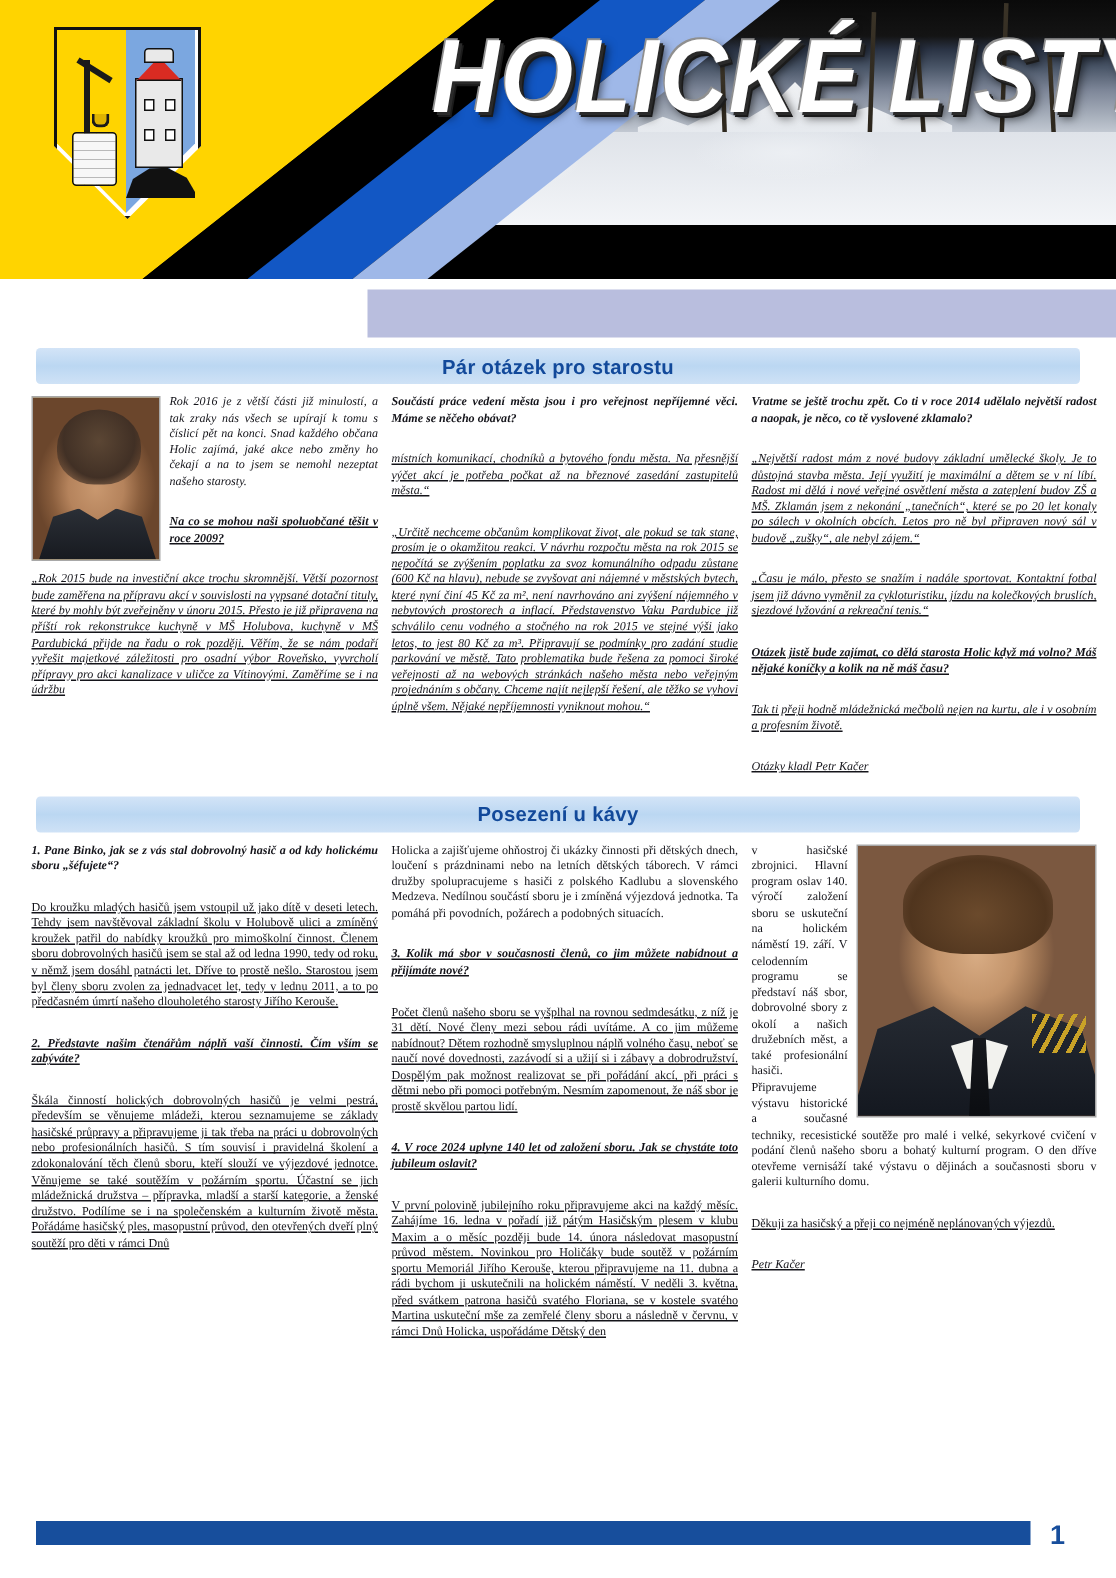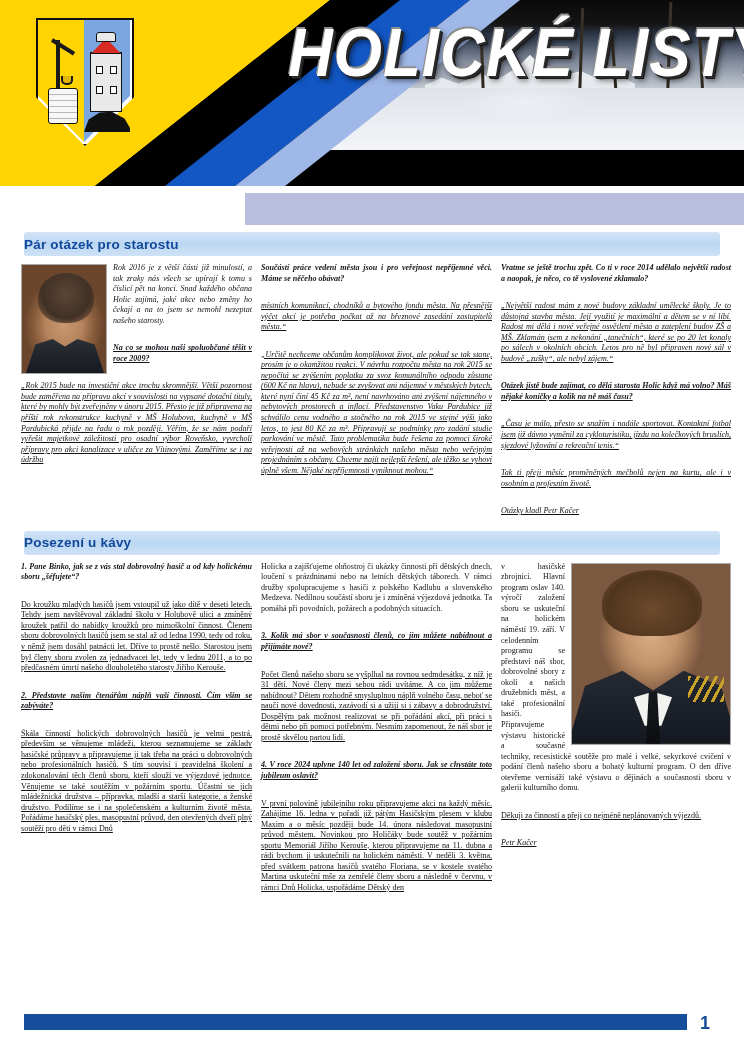--- a/index.html
+++ b/index.html
@@ -154,21 +154,21 @@
 
   
   .content { position:absolute; top:232px; left:0; width:744px; }
 
   .section-bar {
     position:relative;
     margin: 0 24px;
     height: 24px;
     background: linear-gradient(180deg,#D3E4F7 0%,#BBD7F2 50%,#CFE2F6 100%);
     border-radius: 3px;
-    display:flex; align-items:center; justify-content:flex-start;
+    display:flex; align-items:center; justify-content:center;
   }
   .section-bar h2 {
     font-family:"Liberation Sans", sans-serif;
     font-size: 13.5px; font-weight:bold;
     color:#12499A; letter-spacing:.2px;
   }
 
   .cols {
     display:grid; grid-template-columns: 231px 231px 230px;
     column-gap: 9px;
@@ -326,23 +326,23 @@
 
       <div class="col">
         <p class="txt q">Součástí práce vedení města jsou i pro veřejnost nepříjemné věci. Máme se něčeho obávat?</p>
         <p class="txt it">místních komunikací, chodníků a bytového fondu města. Na přesnější výčet akcí je potřeba počkat až na březnové zasedání zastupitelů města.“</p>
         <p class="txt it">„Určitě nechceme občanům komplikovat život, ale pokud se tak stane, prosím je o okamžitou reakci. V návrhu rozpočtu města na rok 2015 se nepočítá se zvýšením poplatku za svoz komunálního odpadu zůstane (600 Kč na hlavu), nebude se zvyšovat ani nájemné v městských bytech, které nyní činí 45 Kč za m², není navrhováno ani zvýšení nájemného v nebytových prostorech a inflací. Představenstvo Vaku Pardubice již schválilo cenu vodného a stočného na rok 2015 ve stejné výši jako letos, to jest 80 Kč za m³. Připravují se podmínky pro zadání studie parkování ve městě. Tato problematika bude řešena za pomoci široké veřejnosti až na webových stránkách našeho města nebo veřejným projednáním s občany. Chceme najít nejlepší řešení, ale těžko se vyhovi úplně všem. Nějaké nepříjemnosti vyniknout mohou.“</p>
       </div>
 
       <div class="col">
         <p class="txt q">Vratme se ještě trochu zpět. Co ti v roce 2014 udělalo největší radost a naopak, je něco, co tě vyslovené zklamalo?</p>
         <p class="txt it">„Největší radost mám z nové budovy základní umělecké školy. Je to důstojná stavba města. Její využití je maximální a dětem se v ní líbí. Radost mi dělá i nové veřejné osvětlení města a zateplení budov ZŠ a MŠ. Zklamán jsem z nekonání „tanečních“, které se po 20 let konaly po sálech v okolních obcích. Letos pro ně byl připraven nový sál v budově „zušky“, ale nebyl zájem.“</p>
+        <p class="txt it">„Času je málo, přesto se snažím i nadále sportovat. Kontaktní fotbal jsem již dávno vyměnil za cykloturistiku, jízdu na kolečkových bruslích, sjezdové lyžování a rekreační tenis.“</p>
         <p class="txt q">Otázek jistě bude zajímat, co dělá starosta Holic když má volno? Máš nějaké koníčky a kolik na ně máš času?</p>
-        <p class="txt it">„Času je málo, přesto se snažím i nadále sportovat. Kontaktní fotbal jsem již dávno vyměnil za cykloturistiku, jízdu na kolečkových bruslích, sjezdové lyžování a rekreační tenis.“</p>
-        <p class="txt it">Tak ti přeji měsíc proměněných mečbolů nejen na kurtu, ale i v osobním a profesním životě.</p>
+        <p class="txt it">Tak ti přeji hodně mládežnická mečbolů nejen na kurtu, ale i v osobním a profesním životě.</p>
         <p class="txt it sig">Otázky kladl Petr Kačer</p>
       </div>
     </div>
 
     <div class="spacer-h"></div>
 
     <div class="section-bar">
       <h2>Posezení u kávy</h2>
     </div>
 
@@ -364,21 +364,21 @@
 
       <div class="col">
         <div class="photo-chief">
           <div class="hair"></div>
           <div class="uni"></div>
           <div class="shirt"></div>
           <div class="tie"></div>
           <div class="ep"></div>
         </div>
         <p class="txt">v hasičské zbrojnici. Hlavní program oslav 140. výročí založení sboru se uskuteční na holickém náměstí 19. září. V celodenním programu se představí náš sbor, dobrovolné sbory z okolí a našich družebních měst, a také profesionální hasiči. Připravujeme výstavu historické a současné techniky, recesistické soutěže pro malé i velké, sekyrkové cvičení v podání členů našeho sboru a bohatý kulturní program. O den dříve otevřeme vernisáží také výstavu o dějinách a současnosti sboru v galerii kulturního domu.</p>
-        <p class="txt">Děkuji za činností a přeji co nejméně neplánovaných výjezdů.</p>
+        <p class="txt">Děkuji za hasičský a přeji co nejméně neplánovaných výjezdů.</p>
         <p class="txt it sig">Petr Kačer</p>
       </div>
     </div>
   </div>
 
   <div class="footbar"></div>
   <div class="pagenum">1</div>
 
 </div>
 

